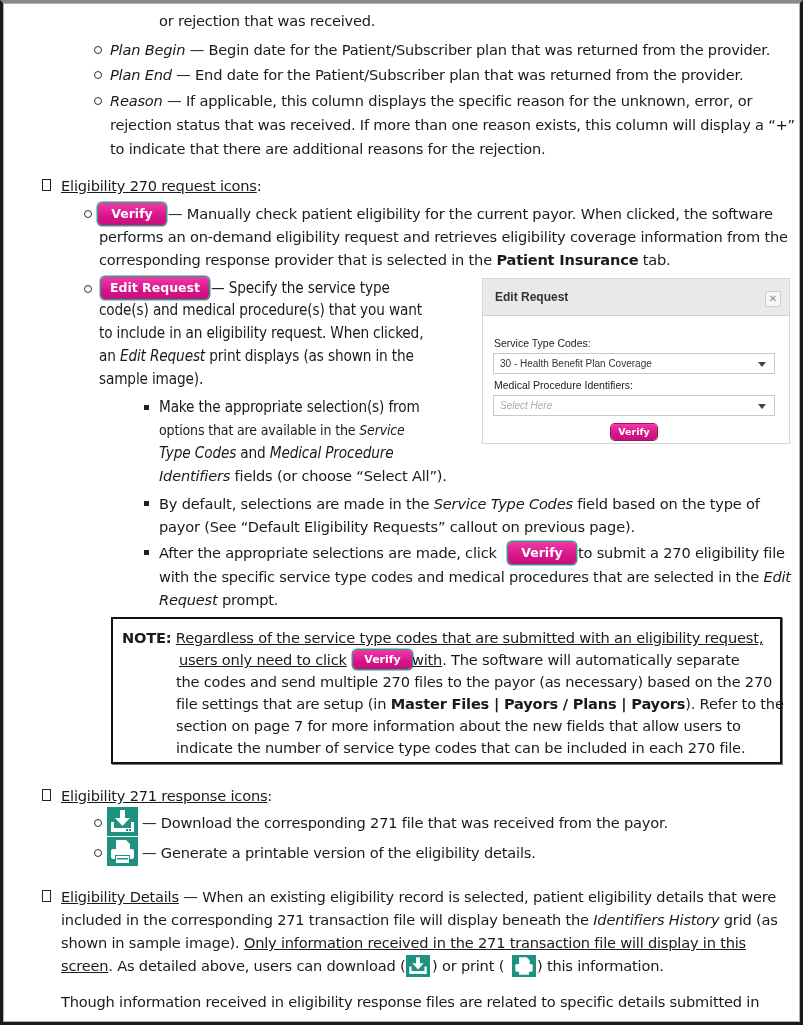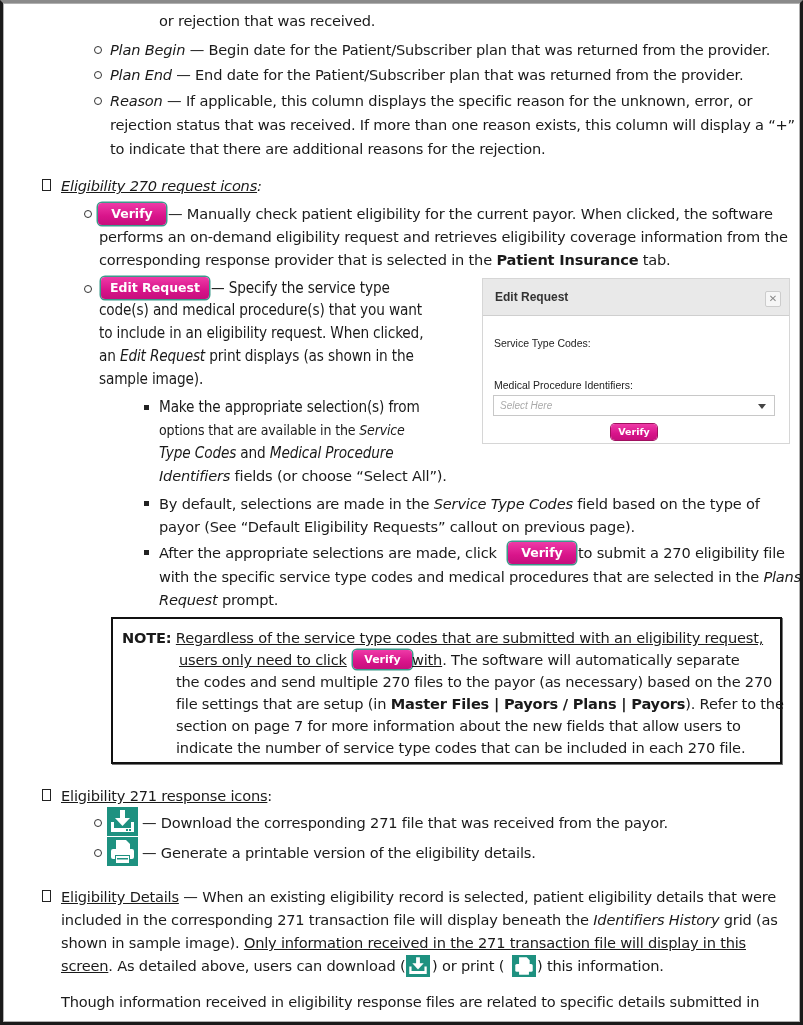--- a/index.html
+++ b/index.html
@@ -78,21 +78,21 @@
 
 <span class="circ" style="left:94px;top:71px;"></span>
 <div class="t sz" style="left:110px;top:63px;"><i>Plan End</i><span> — End date for the Patient/Subscriber plan that was returned from the provider.</span></div>
 
 <span class="circ" style="left:94px;top:97px;"></span>
 <div class="t sz" style="left:110px;top:89px;"><i>Reason</i><span> — If applicable, this column displays the specific reason for the unknown, error, or</span></div>
 <div class="t sz" style="left:110px;top:113px;">rejection status that was received. If more than one reason exists, this column will display a “+”</div>
 <div class="t sz" style="left:110px;top:137px;">to indicate that there are additional reasons for the rejection.</div>
 
 <span class="sq" style="left:42px;top:179px;"></span>
-<div class="t sz" style="left:61px;top:174px;font-style:italic;"><u>Eligibility 270 request icons</u><span>:</span></div>
+<div class="t sz" style="left:61px;top:174px;"><u>Eligibility 270 request icons</u><span>:</span></div>
 
 <span class="circ" style="left:84px;top:210px;"></span>
 <span class="pbtn" style="position:absolute;left:98px;top:203px;width:68px;height:22px;font-size:12.5px;line-height:22px;">Verify</span>
 <div class="t sz" style="left:168px;top:202px;"> — Manually check patient eligibility for the current payor. When clicked, the software</div>
 <div class="t sz" style="left:99px;top:225px;">performs an on-demand eligibility request and retrieves eligibility coverage information from the</div>
 <div class="t sz" style="left:99px;top:248px;"><span>corresponding response provider that is selected in the </span><b>Patient Insurance</b><span> tab.</span></div>
 
 <span class="circ" style="left:84px;top:285px;"></span>
 <span class="pbtn" style="position:absolute;left:101px;top:277px;width:108px;height:22px;font-size:12.5px;line-height:22px;">Edit Request</span>
 <div class="t" style="left:211px;top:277px;font-size:15.2px;"> — Specify the service type</div>
@@ -108,29 +108,33 @@
 <div class="t sz" style="left:159px;top:464px;"><i>Identifiers</i><span> fields (or choose “Select All”).</span></div>
 
 <span class="sqb" style="left:144px;top:501px;"></span>
 <div class="t sz" style="left:159px;top:492px;"><span>By default, selections are made in the </span><i>Service Type Codes</i><span> field based on the type of</span></div>
 <div class="t sz" style="left:159px;top:515px;">payor (See “Default Eligibility Requests” callout on previous page).</div>
 
 <span class="sqb" style="left:144px;top:550px;"></span>
 <div class="t sz" style="left:159px;top:541px;"><span>After the appropriate selections are made, click </span></div>
 <span class="pbtn" style="position:absolute;left:508px;top:542px;width:68px;height:22px;font-size:12.5px;line-height:22px;">Verify</span>
 <div class="t sz" style="left:578px;top:541px;"> to submit a 270 eligibility file</div>
-<div class="t sz" style="left:159px;top:565px;"><span>with the specific service type codes and medical procedures that are selected in the </span><i>Plans</i></div>
+<div class="t sz" style="left:159px;top:565px;"><span>with the specific service type codes and medical procedures that are selected in the </span><i>Edit</i></div>
 <div class="t sz" style="left:159px;top:588px;"><i>Request</i><span> prompt.</span></div>
 
 <div class="dialog">
   <div class="dlg-head">
     <span class="dlg-title">Edit Request</span>
     <span class="dlg-close">✕</span>
   </div>
   <span class="dlg-label" style="top:58px;">Service Type Codes:</span>
+  <div class="dlg-select" style="top:74px;">
+    <span>30 - Health Benefit Plan Coverage</span>
+    <span class="caret"></span>
+  </div>
   <span class="dlg-label" style="top:100px;">Medical Procedure Identifiers:</span>
   <div class="dlg-select" style="top:116px;color:#aaa;font-style:italic;">
     <span>Select Here</span>
     <span class="caret"></span>
   </div>
   <span class="pbtn" style="position:absolute;left:128px;top:145px;width:46px;height:16px;font-size:9.5px;line-height:16px;box-shadow:0 0 0 1px #a0105f;">Verify</span>
 </div>
 
 <div class="note-box"></div>
 <div class="t sz" style="left:122px;top:626px;"><b>NOTE:</b> <u>Regardless of the service type codes that are submitted with an eligibility request,</u></div>

